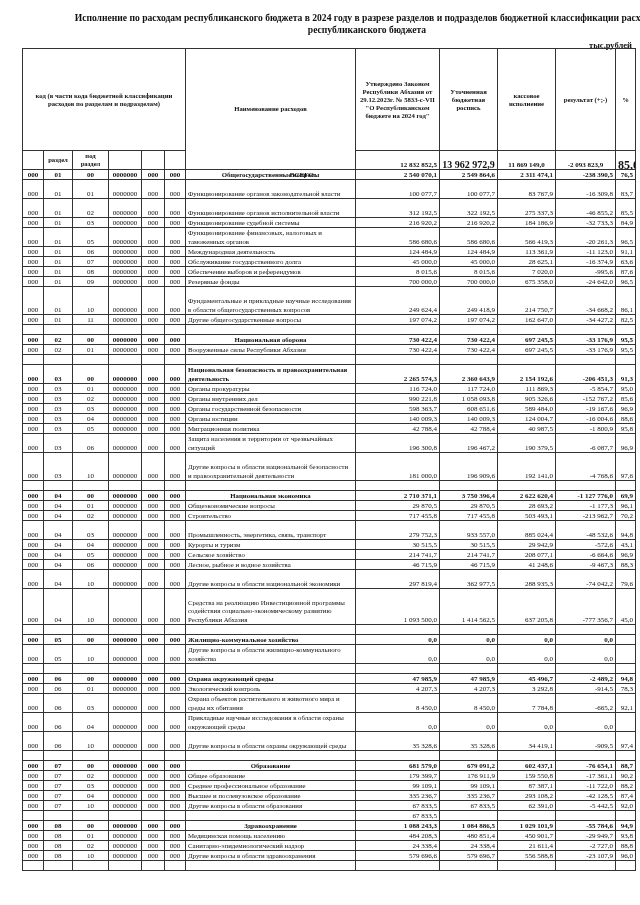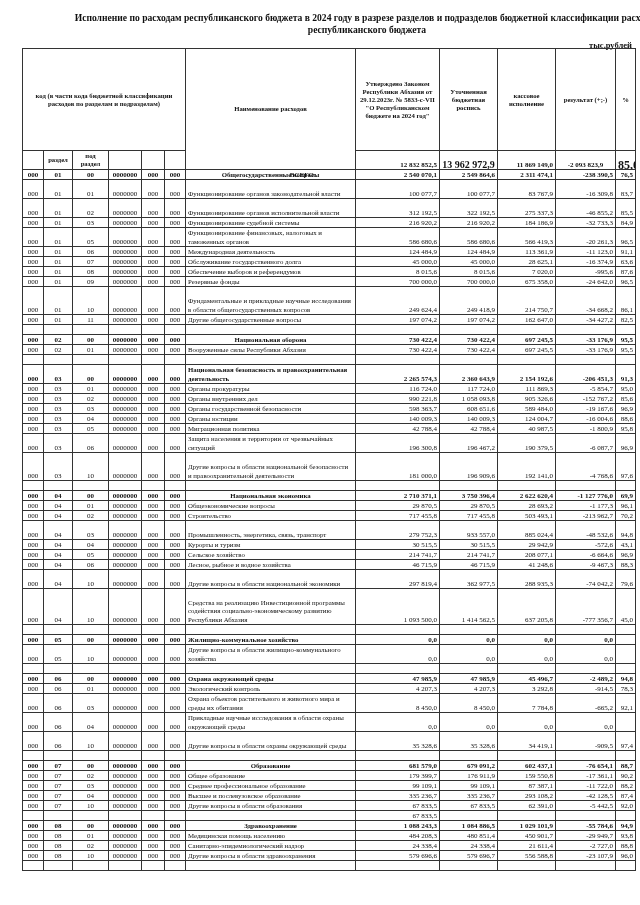--- a/index.html
+++ b/index.html
@@ -56,21 +56,21 @@
     </tr>
     <tr class="h2">
       <th></th>
       <th>раздел</th>
       <th style="white-space:normal;">под раздел</th>
       <th></th>
       <th></th>
       <th></th>
       <th style="text-align:right;font-size:7px;vertical-align:bottom;">12 832 852,5</th>
       <th style="font-size:10px;vertical-align:bottom;">13 962 972,9</th>
-      <th style="text-align:right;font-size:7px;vertical-align:bottom;">11 869 149,0</th>
+      <th style="text-align:center;font-size:7px;vertical-align:bottom;">11 869 149,0</th>
       <th style="font-size:7px;vertical-align:bottom;">-2 093 823,9</th>
       <th style="text-align:left;font-size:12px;vertical-align:bottom;margin-top:13px;">85,0</th>
     </tr>
   </thead>
   <tbody id="tbody">
       <tr class="r1 sec">
         <td class="c">000</td>
         <td class="c">01</td>
         <td class="c">00</td>
         <td class="c">0000000</td>

